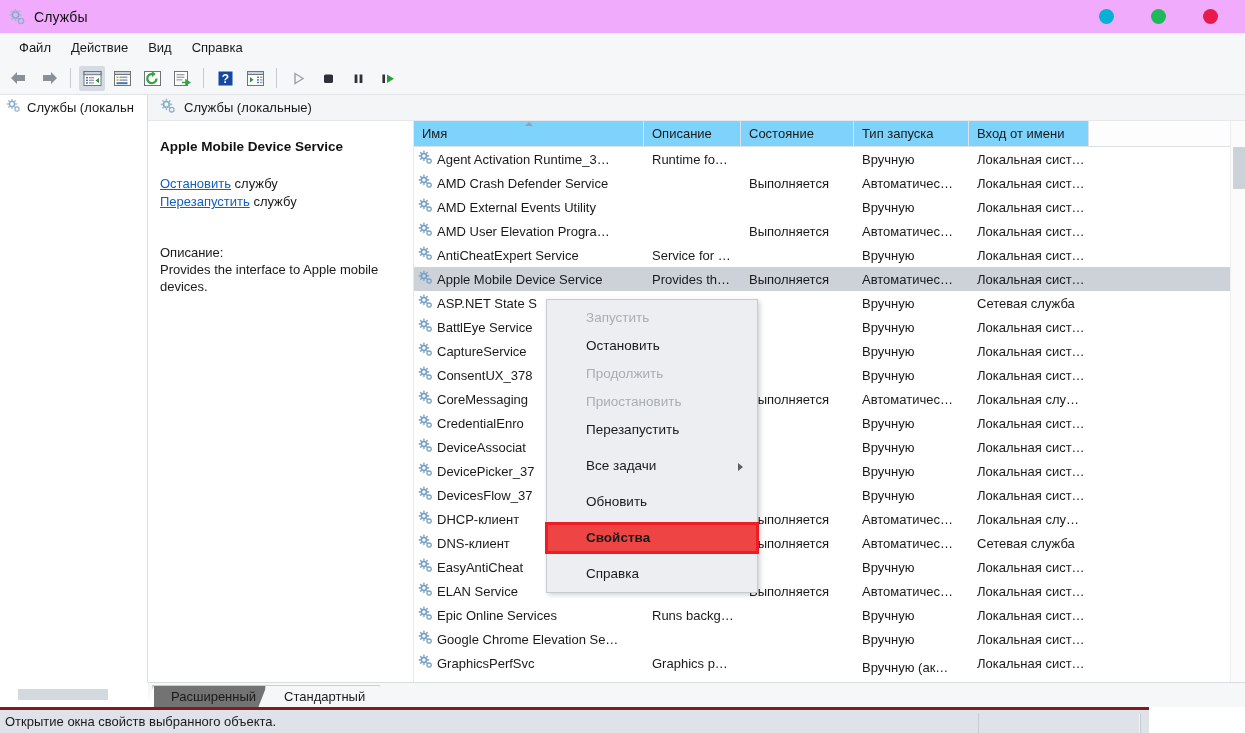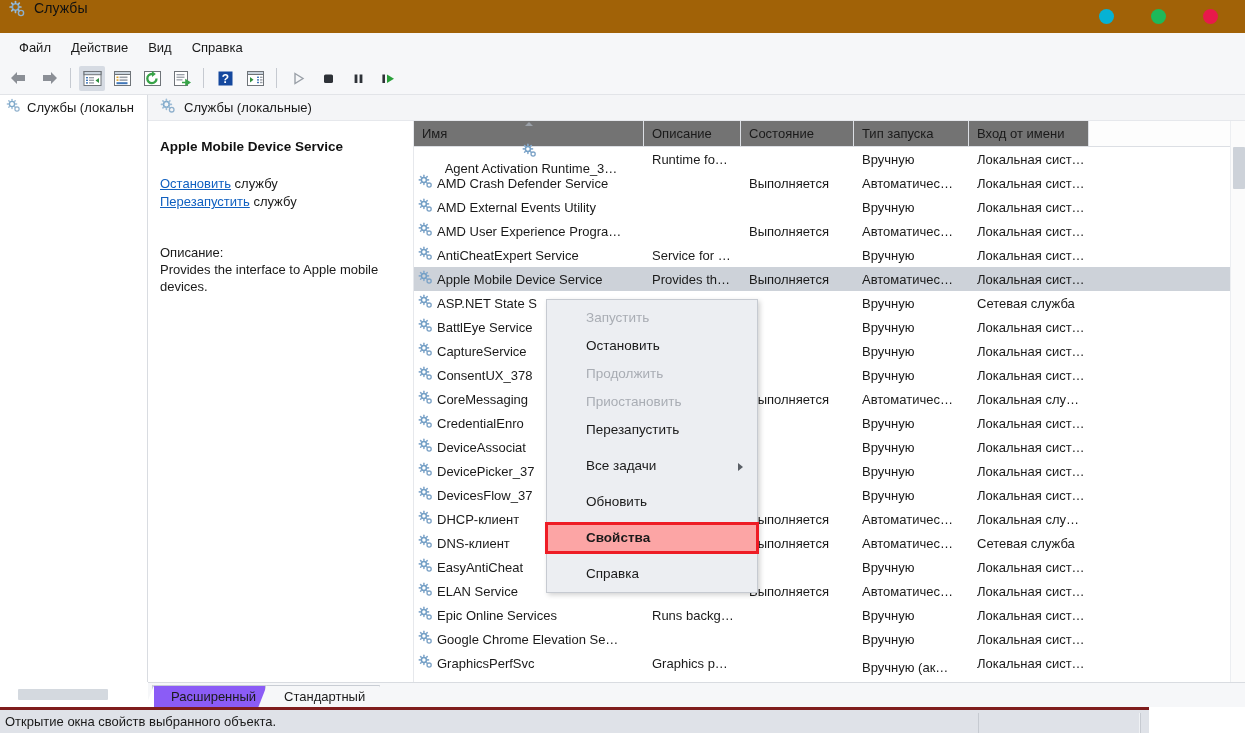--- a/index.html
+++ b/index.html
@@ -12,22 +12,22 @@
     font-family: "Liberation Sans", sans-serif;
     font-size: 13px;
     color: #1a1a1a;
     -webkit-font-smoothing: antialiased;
   }
   .app { position: relative; width: 1245px; height: 733px; }
 
   
   .titlebar {
     position: absolute; left: 0; top: 0; width: 1245px; height: 33px;
-    background: #a16207;
-    display: flex; align-items: flex-start;
+    background: #f0abfc;
+    display: flex; align-items: center;
   }
   .titlebar-icon { margin-left: 8px; width: 18px; height: 18px; flex: 0 0 auto; }
   .titlebar-title {
     margin-left: 8px; font-size: 14px; color: #111; letter-spacing: .1px;
   }
   .winbtns { position: absolute; right: 0; top: 0; height: 33px; display: flex; align-items: center; }
   .winbtn { width: 15px; height: 15px; border-radius: 50%; margin-right: 37px; }
   .winbtn.cyan  { background: #06b2d4; }
   .winbtn.green { background: #1db95a; }
   .winbtn.red   { background: #e8194b; margin-right: 27px; }
@@ -106,21 +106,21 @@
     background: #fff; overflow: hidden;
   }
   .lv-header {
     display: flex; height: 26px; background: #fdfdfd;
     border-bottom: 1px solid #dcdfe4;
   }
   .lv-th {
     position: relative; display: flex; align-items: center;
     padding-left: 8px; font-size: 13px; color: #1a1a1a;
     border-right: 1px solid #dcdfe4;
-    background: #737373; cursor: default; white-space: nowrap;
+    background: #7dd3fc; cursor: default; white-space: nowrap;
   }
   .lv-th .sort-arrow {
     position: absolute; left: 50%; top: 1px; transform: translateX(-50%);
     width: 0; height: 0;
     border-left: 4px solid transparent; border-right: 4px solid transparent;
     border-bottom: 4px solid #9aa0a8;
   }
   .lv-body { position: relative; }
   .lv-row {
     display: flex; height: 24px; align-items: center;
@@ -143,21 +143,21 @@
 
   
   .tabs {
     position: absolute; left: 0; bottom: 0; width: 1097px; height: 25px;
     background: #f6f7f9; border-top: 1px solid #d9dce1;
     display: flex; align-items: flex-end; padding-left: 4px;
   }
   .tab {
     position: relative; height: 22px; line-height: 22px;
     padding: 0 14px 0 18px; font-size: 13px; color: #1a1a1a;
-    background: #8b5cf6; cursor: default;
+    background: #737373; cursor: default;
     border-top: 1px solid #c9cdd4; border-right: 1px solid #c9cdd4;
     border-left: 1px solid #c9cdd4;
     margin-right: -6px;
     transform: skewX(0deg);
   }
   .tab::before {
     content: ""; position: absolute; left: -8px; top: -1px;
     width: 0; height: 0;
     border-bottom: 23px solid #ffffff;
     border-left: 9px solid transparent;
@@ -200,21 +200,21 @@
     padding: 4px 0;
     z-index: 50;
   }
   .ctx-item {
     position: relative; height: 28px; line-height: 28px;
     padding-left: 39px; font-size: 13.5px; color: #1a1a1a;
     cursor: default; white-space: nowrap;
   }
   .ctx-item.disabled { color: #a9adb4; }
   .ctx-item.highlight {
-    background: #fca5a5; font-weight: bold;
+    background: #ef4444; font-weight: bold;
     outline: 3px solid #ee1c25; outline-offset: -1px;
   }
   .ctx-item .submenu-arrow {
     position: absolute; right: 14px; top: 11px;
     width: 0; height: 0;
     border-top: 4px solid transparent; border-bottom: 4px solid transparent;
     border-left: 5px solid #5a5f66;
   }
   .ctx-gap { height: 8px; }
 </style>
@@ -447,21 +447,21 @@
               </div>
               <div class="lv-th" style="width: 115px;">
                 <span>Тип запуска</span>
               </div>
               <div class="lv-th" style="width: 120px; text-align: center;">
                 <span>Вход от имени</span>
               </div>
             </div>
           <div class="lv-body" id="lv-body">
               <div class="lv-row">
-                <div class="lv-cell name" style="width: 230px; flex-direction: column;">
+                <div class="lv-cell name" style="width: 230px;">
                   <span class="svcicon"><svg width="15" height="15" viewBox="0 0 15 15">
                       <circle cx="5.9" cy="5.9" r="2.5" fill="none" stroke="#6f9dc4" stroke-width="1.5"></circle>
                       <g stroke="#86aacd" stroke-width="1.6" stroke-linecap="round">
                         <line x1="5.9" y1="1.3" x2="5.9" y2="2.5"></line>
                         <line x1="5.9" y1="9.3" x2="5.9" y2="10.5"></line>
                         <line x1="1.3" y1="5.9" x2="2.5" y2="5.9"></line>
                         <line x1="9.3" y1="5.9" x2="10.5" y2="5.9"></line>
                         <line x1="2.6" y1="2.6" x2="3.5" y2="3.5"></line>
                         <line x1="8.3" y1="8.3" x2="9.2" y2="9.2"></line>
                         <line x1="8.3" y1="3.5" x2="9.2" y2="2.6"></line>
@@ -531,21 +531,21 @@
                         <line x1="5.9" y1="9.3" x2="5.9" y2="10.5"></line>
                         <line x1="1.3" y1="5.9" x2="2.5" y2="5.9"></line>
                         <line x1="9.3" y1="5.9" x2="10.5" y2="5.9"></line>
                         <line x1="2.6" y1="2.6" x2="3.5" y2="3.5"></line>
                         <line x1="8.3" y1="8.3" x2="9.2" y2="9.2"></line>
                         <line x1="8.3" y1="3.5" x2="9.2" y2="2.6"></line>
                         <line x1="2.6" y1="9.2" x2="3.5" y2="8.3"></line>
                       </g>
                       <circle cx="11.1" cy="11.1" r="2.1" fill="none" stroke="#7ba2c6" stroke-width="1.3"></circle>
                     </svg></span>
-                  <span>AMD User Experience Progra…</span>
+                  <span>AMD User Elevation Progra…</span>
                 </div>
                 <div class="lv-cell" style="width: 97px;"></div>
                 <div class="lv-cell" style="width: 113px;">Выполняется</div>
                 <div class="lv-cell" style="width: 115px;">Автоматичес…</div>
                 <div class="lv-cell" style="width: 120px;">Локальная сист…</div>
               </div>
               <div class="lv-row">
                 <div class="lv-cell name" style="width: 230px;">
                   <span class="svcicon"><svg width="15" height="15" viewBox="0 0 15 15">
                       <circle cx="5.9" cy="5.9" r="2.5" fill="none" stroke="#6f9dc4" stroke-width="1.5"></circle>

